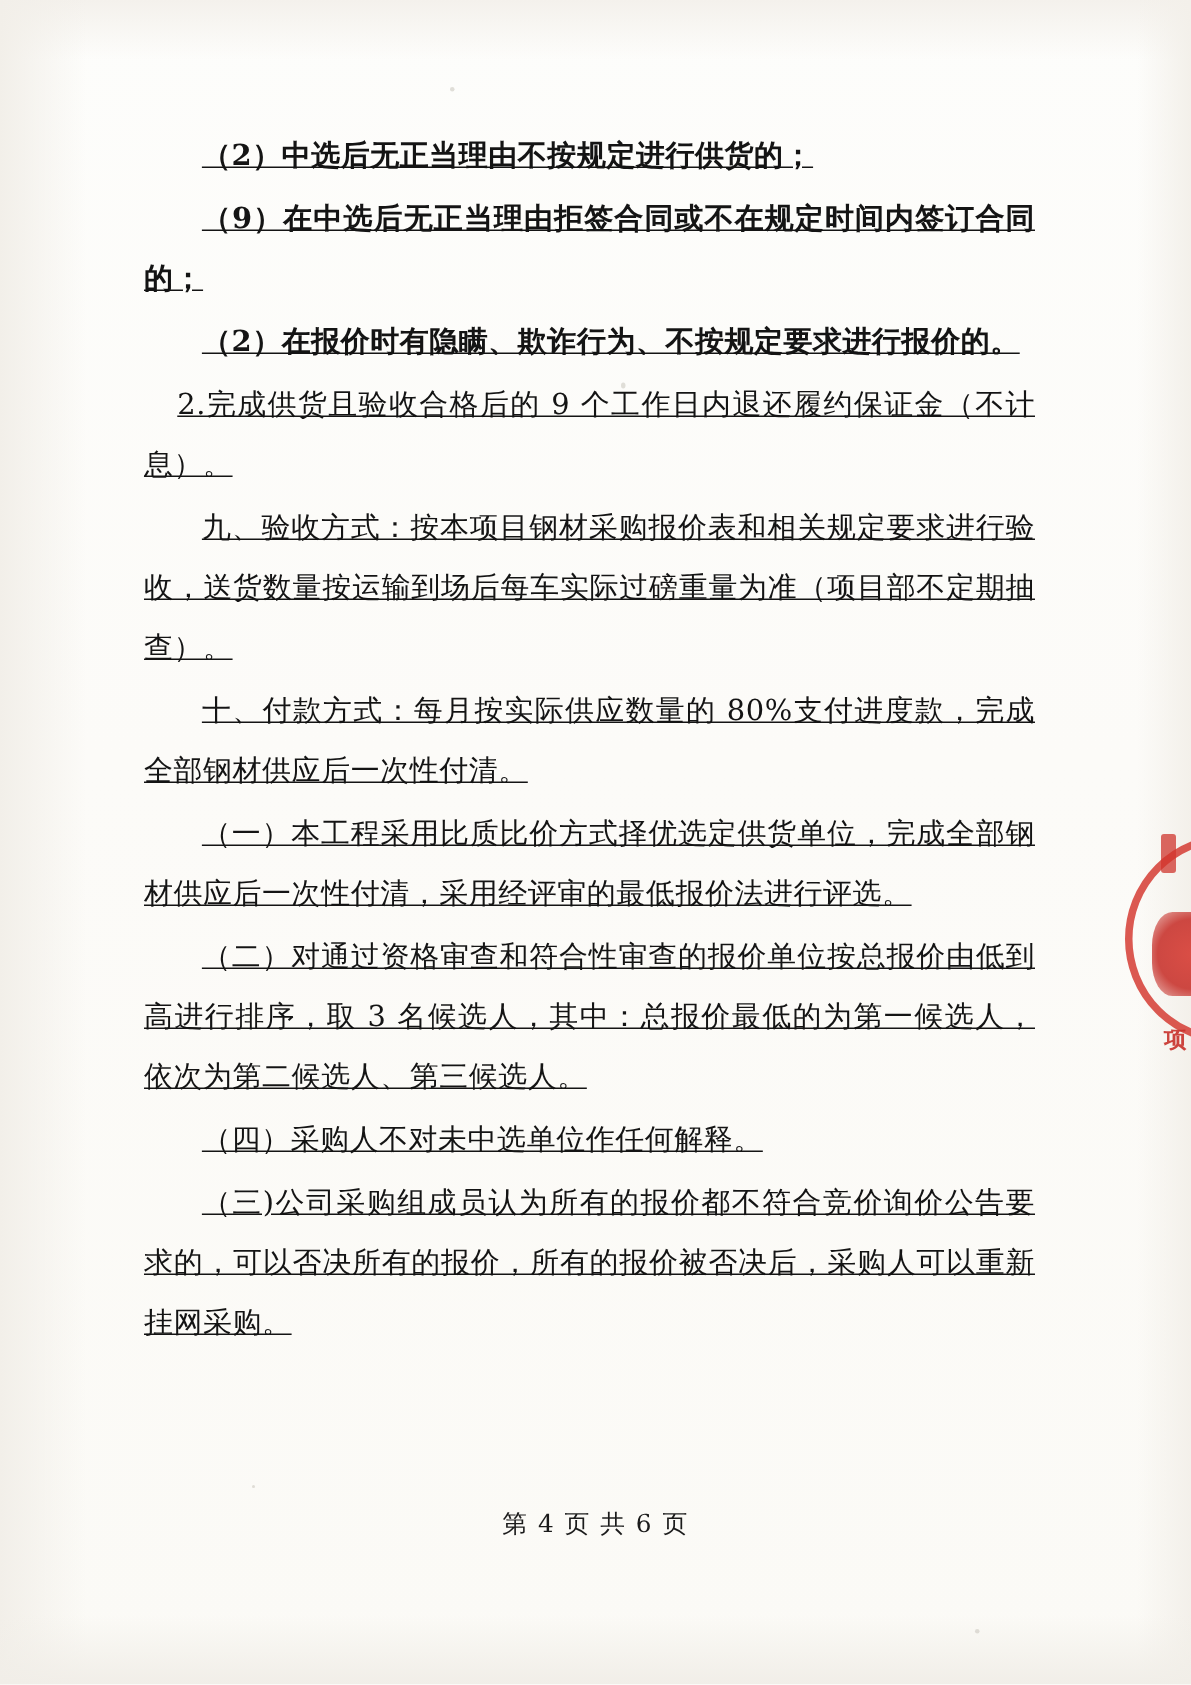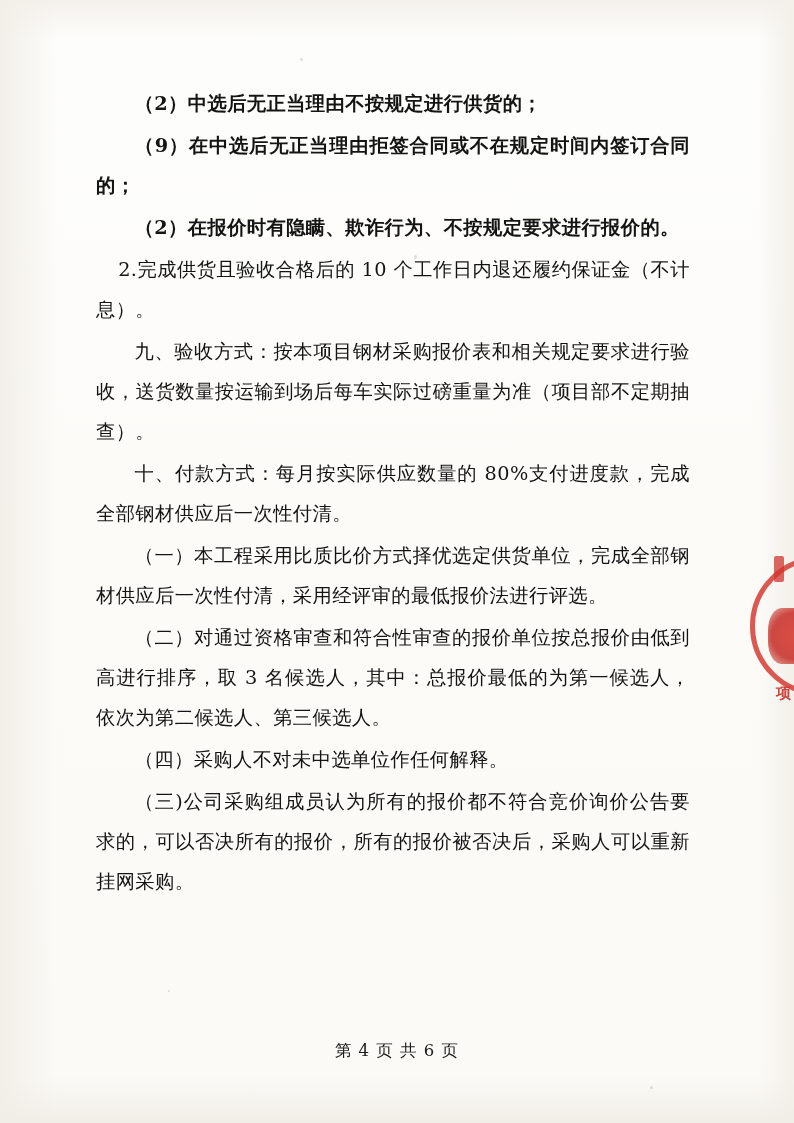--- a/index.html
+++ b/index.html
@@ -61,37 +61,38 @@
   }
 
   p {
     margin: 0 18px 2px 0;
     font-size: 19.3px;
     line-height: 40px;
     letter-spacing: 0.4px;
     text-align: justify;
     text-justify: inter-ideograph;
     color: #141414;
+    text-decoration: underline;
   }
 
   .indent {
     text-indent: 2em;
   }
   .indent-1 {
     text-indent: 1.15em;
   }
   .b {
     font-weight: bold;
   }
 
   .page-footer {
     position: absolute;
     left: 0;
     right: 0;
-    top: 1040px;
+    top: 1005px;
     text-align: center;
     font-size: 16.5px;
     letter-spacing: 1px;
     color: #1b1b1b;
     font-family: "DejaVu Serif", "Liberation Serif", serif;
   }
 
   
   .seal-fragment {
     position: absolute;
@@ -169,21 +170,21 @@
   <div class="content">
 
     <p class="indent b">（2）中选后无正当理由不按规定进行供货的；</p>
 
     <p class="indent b">（9）在中选后无正当理由拒签合同或不在规定时间内签订合同的；</p>
 
     <p class="indent b">（2）在报价时有隐瞒、欺诈行为、不按规定要求进行报价的。</p>
 
 
 
-    <p class="indent-1">2.完成供货且验收合格后的 10 个工作日内退还履约保证金（不计息）。</p>
+    <p class="indent-1">2.完成供货且验收合格后的 9 个工作日内退还履约保证金（不计息）。</p>
 
     <p class="indent">九、验收方式：按本项目钢材采购报价表和相关规定要求进行验收，送货数量按运输到场后每车实际过磅重量为准（项目部不定期抽查）。</p>
 
     <p class="indent">十、付款方式：每月按实际供应数量的 80%支付进度款，完成全部钢材供应后一次性付清。</p>
 
 
     <p class="indent">（一）本工程采用比质比价方式择优选定供货单位，完成全部钢材供应后一次性付清，采用经评审的最低报价法进行评选。</p>
 
     <p class="indent">（二）对通过资格审查和符合性审查的报价单位按总报价由低到高进行排序，取 3 名候选人，其中：总报价最低的为第一候选人，依次为第二候选人、第三候选人。</p>
 

